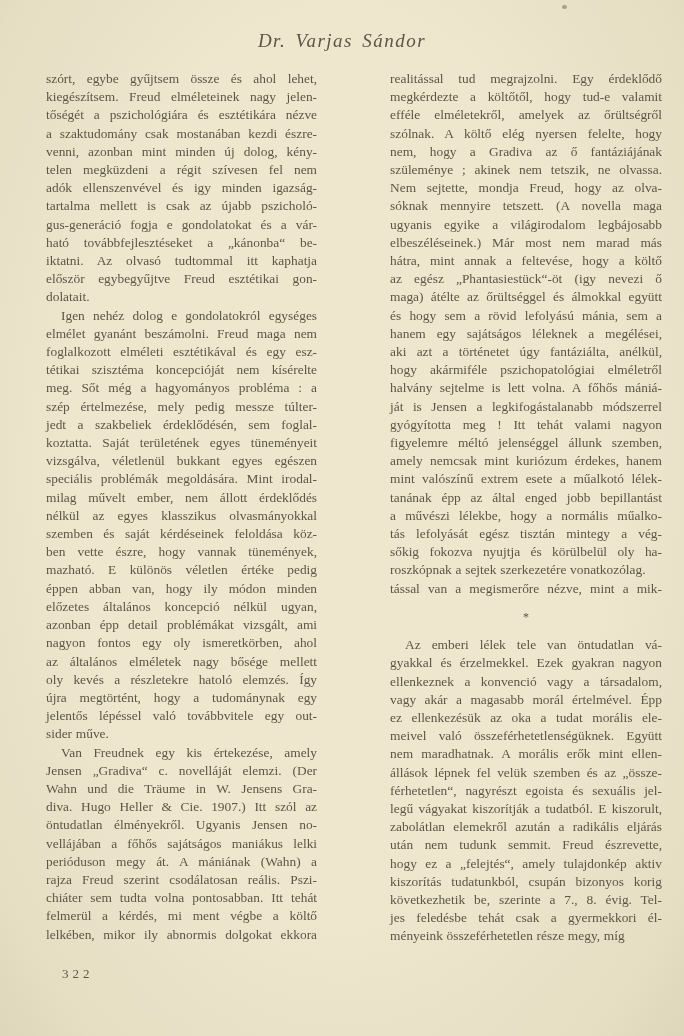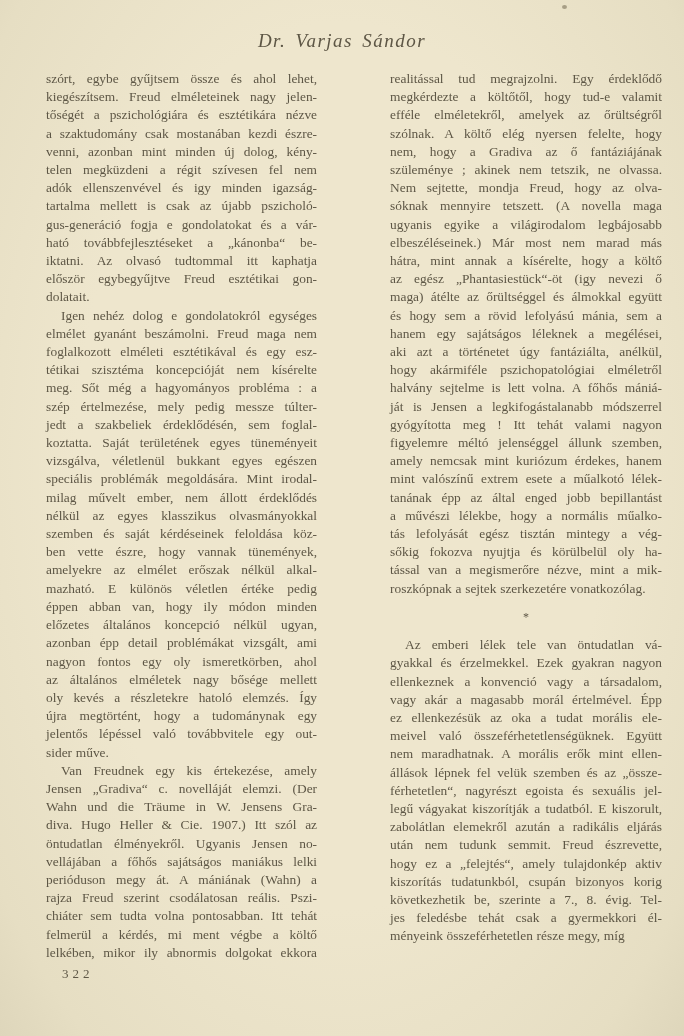--- a/index.html
+++ b/index.html
@@ -110,21 +110,20 @@
         <div class="line">meg. Sőt még a hagyományos probléma : a</div>
         <div class="line">szép értelmezése, mely pedig messze túlter-</div>
         <div class="line">jedt a szakbeliek érdeklődésén, sem foglal-</div>
         <div class="line">koztatta. Saját területének egyes tüneményeit</div>
         <div class="line">vizsgálva, véletlenül bukkant egyes egészen</div>
         <div class="line">speciális problémák megoldására. Mint irodal-</div>
         <div class="line">milag művelt ember, nem állott érdeklődés</div>
         <div class="line">nélkül az egyes klasszikus olvasmányokkal</div>
         <div class="line">szemben és saját kérdéseinek feloldása köz-</div>
         <div class="line">ben vette észre, hogy vannak tünemények,</div>
-        <div class="line">amelyekre az elmélet erőszak nélkül alkal-</div>
         <div class="line">mazható. E különös véletlen értéke pedig</div>
         <div class="line">éppen abban van, hogy ily módon minden</div>
         <div class="line">előzetes általános koncepció nélkül ugyan,</div>
         <div class="line">azonban épp detail problémákat vizsgált, ami</div>
         <div class="line">nagyon fontos egy oly ismeretkörben, ahol</div>
         <div class="line">az általános elméletek nagy bősége mellett</div>
         <div class="line">oly kevés a részletekre hatoló elemzés. Így</div>
         <div class="line">újra megtörtént, hogy a tudománynak egy</div>
         <div class="line">jelentős lépéssel való továbbvitele egy out-</div>
         <div class="line end">sider műve.</div>
@@ -144,39 +143,39 @@
         <div class="line">realitással tud megrajzolni. Egy érdeklődő</div>
         <div class="line">megkérdezte a költőtől, hogy tud-e valamit</div>
         <div class="line">efféle elméletekről, amelyek az őrültségről</div>
         <div class="line">szólnak. A költő elég nyersen felelte, hogy</div>
         <div class="line">nem, hogy a Gradiva az ő fantáziájának</div>
         <div class="line">szüleménye ; akinek nem tetszik, ne olvassa.</div>
         <div class="line">Nem sejtette, mondja Freud, hogy az olva-</div>
         <div class="line">sóknak mennyire tetszett. (A novella maga</div>
         <div class="line">ugyanis egyike a világirodalom legbájosabb</div>
         <div class="line">elbeszéléseinek.) Már most nem marad más</div>
-        <div class="line">hátra, mint annak a kísérelte, hogy a költő</div>
+        <div class="line">hátra, mint annak a feltevése, hogy a költő</div>
         <div class="line">az egész „Phantasiestück“-öt (igy nevezi ő</div>
         <div class="line">maga) átélte az őrültséggel és álmokkal együtt</div>
         <div class="line">és hogy sem a rövid lefolyású mánia, sem a</div>
         <div class="line">hanem egy sajátságos léleknek a megélései,</div>
         <div class="line">aki azt a történetet úgy fantáziálta, anélkül,</div>
         <div class="line">hogy akármiféle pszichopatológiai elméletről</div>
         <div class="line">halvány sejtelme is lett volna. A főhős mániá-</div>
         <div class="line">ját is Jensen a legkifogástalanabb módszerrel</div>
         <div class="line">gyógyította meg ! Itt tehát valami nagyon</div>
         <div class="line">figyelemre méltó jelenséggel állunk szemben,</div>
         <div class="line">amely nemcsak mint kuriózum érdekes, hanem</div>
         <div class="line">mint valószínű extrem esete a műalkotó lélek-</div>
         <div class="line">tanának épp az által enged jobb bepillantást</div>
         <div class="line">a művészi lélekbe, hogy a normális műalko-</div>
         <div class="line">tás lefolyását egész tisztán mintegy a vég-</div>
         <div class="line">sőkig fokozva nyujtja és körülbelül oly ha-</div>
+        <div class="line end">roszkópnak a sejtek szerkezetére vonatkozólag.</div>
         <div class="line">tással van a megismerőre nézve, mint a mik-</div>
-        <div class="line end">roszkópnak a sejtek szerkezetére vonatkozólag.</div>
         <div class="line sep">*</div>
         <div class="line indent">Az emberi lélek tele van öntudatlan vá-</div>
         <div class="line">gyakkal és érzelmekkel. Ezek gyakran nagyon</div>
         <div class="line">ellenkeznek a konvenció vagy a társadalom,</div>
         <div class="line">vagy akár a magasabb morál értelmével. Épp</div>
         <div class="line">ez ellenkezésük az oka a tudat morális ele-</div>
         <div class="line">meivel való összeférhetetlenségüknek. Együtt</div>
         <div class="line">nem maradhatnak. A morális erők mint ellen-</div>
         <div class="line">állások lépnek fel velük szemben és az „össze-</div>
         <div class="line">férhetetlen“, nagyrészt egoista és sexuális jel-</div>

